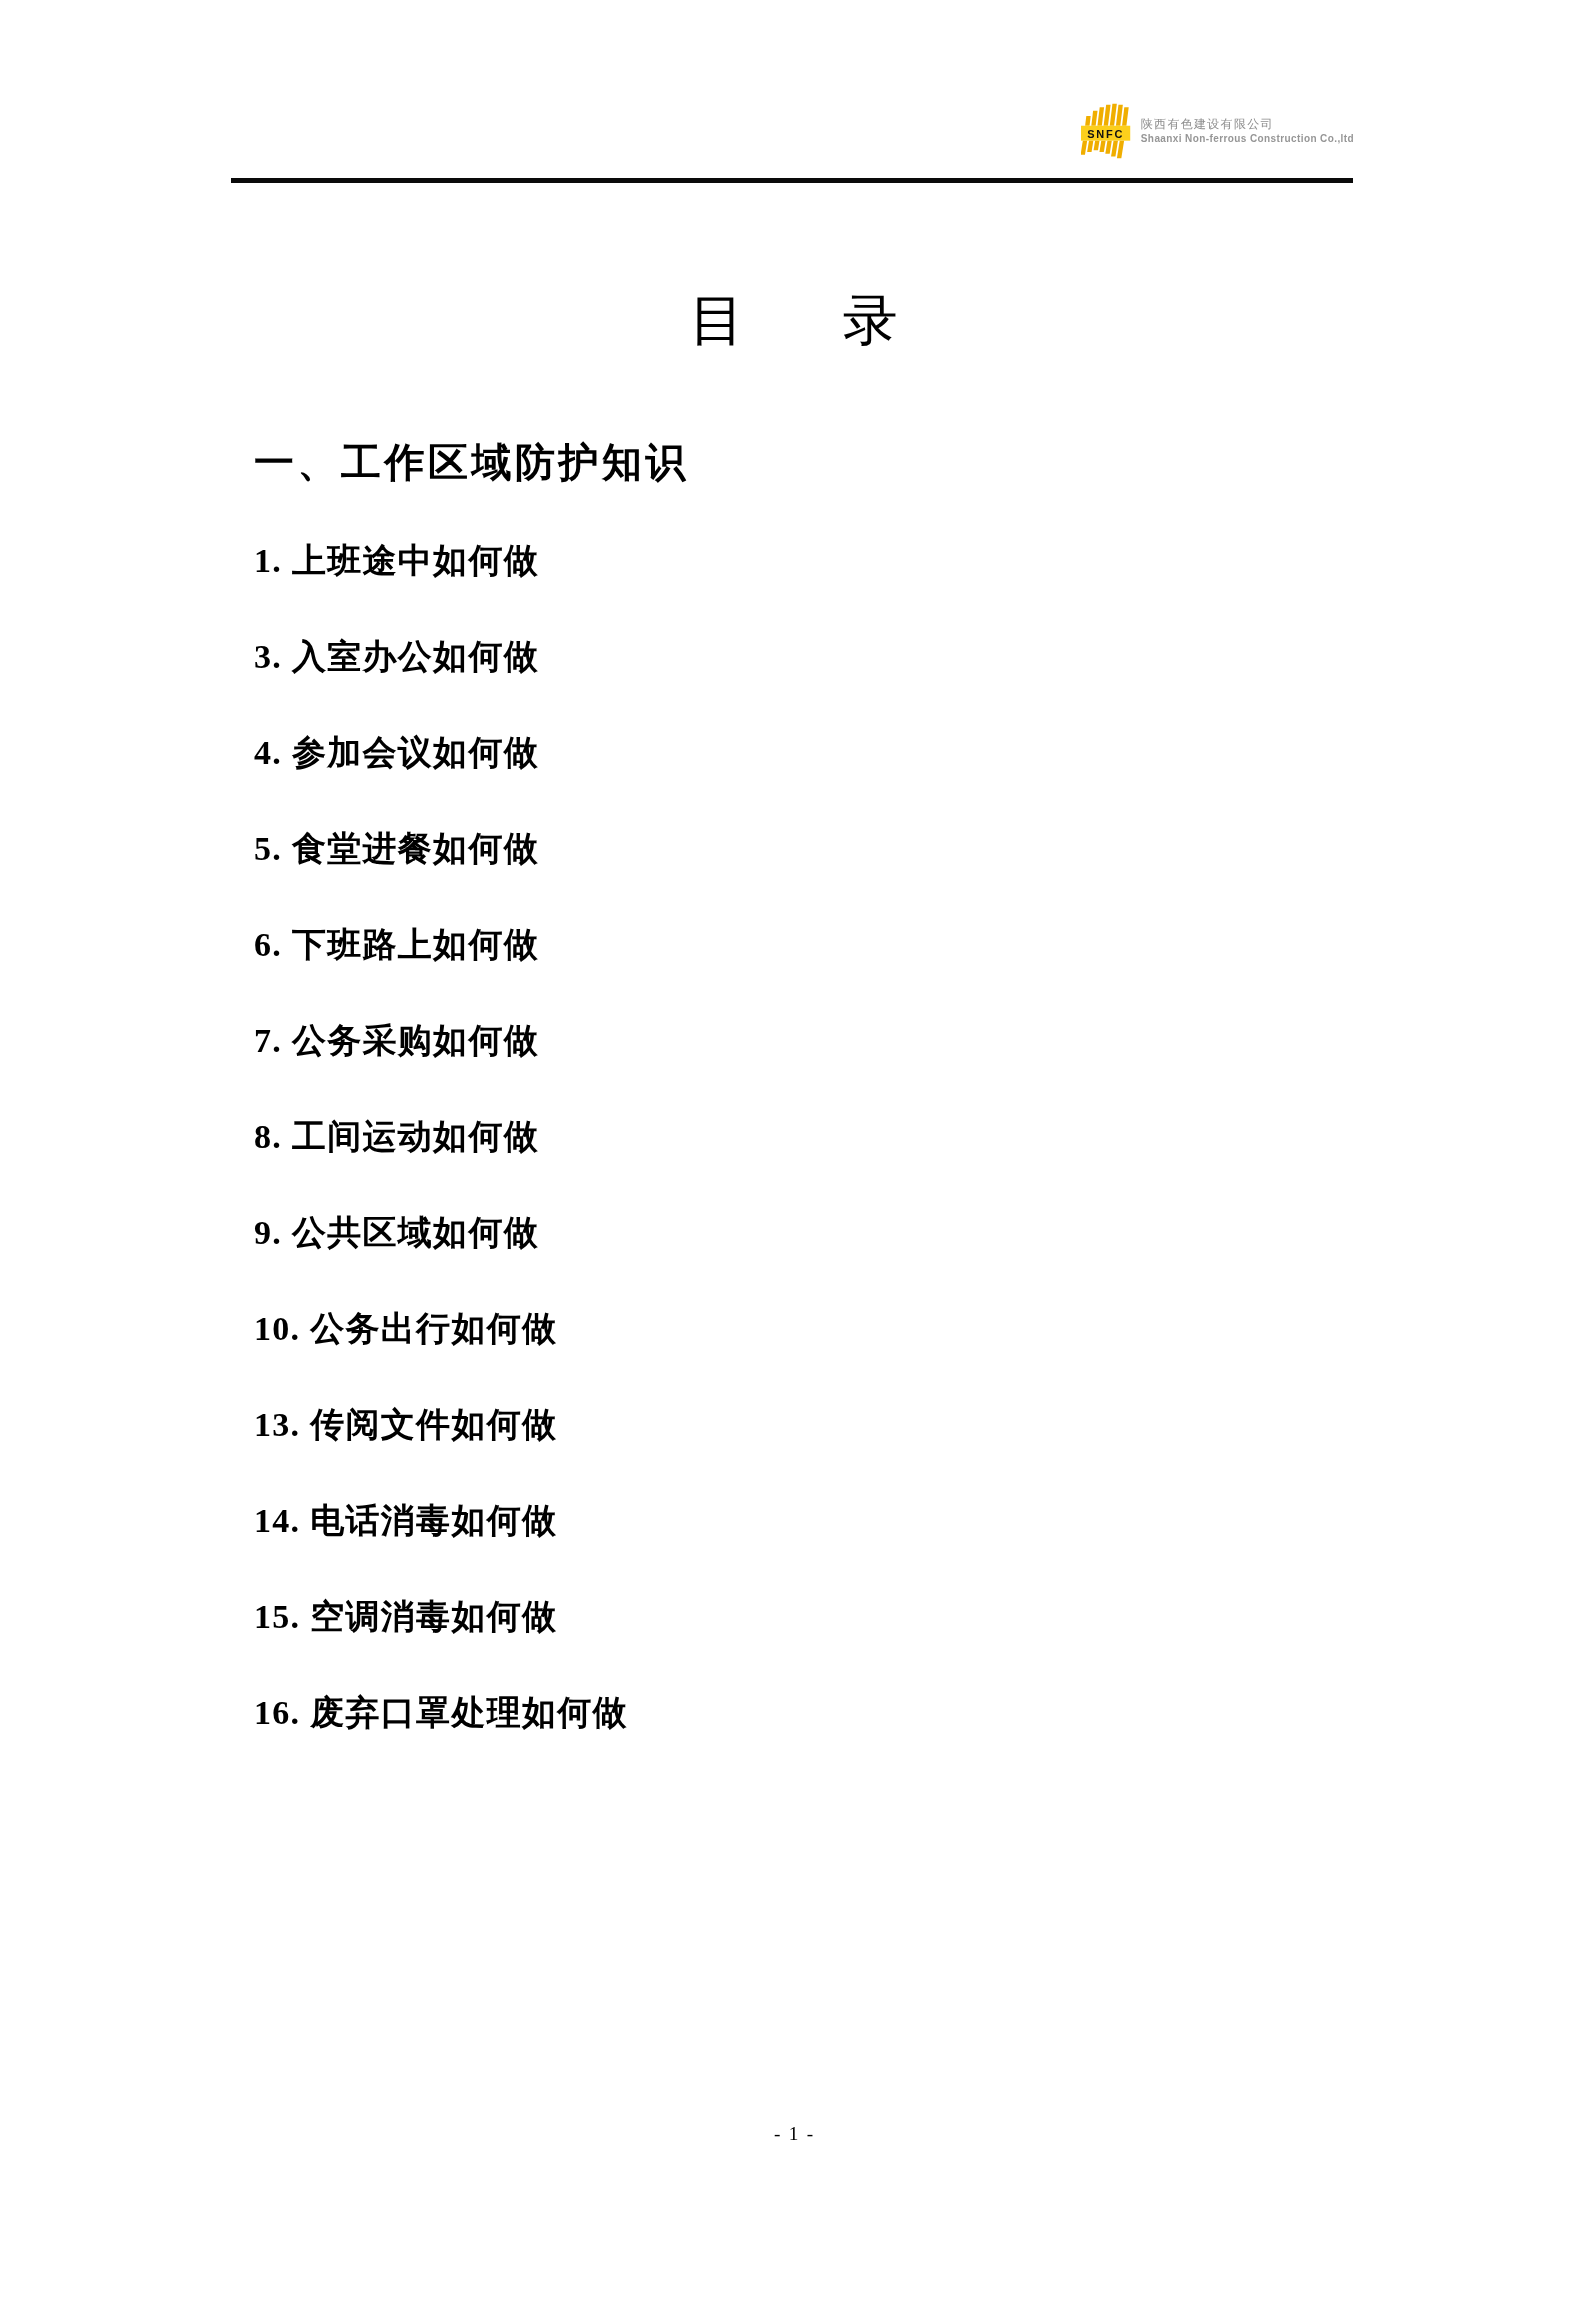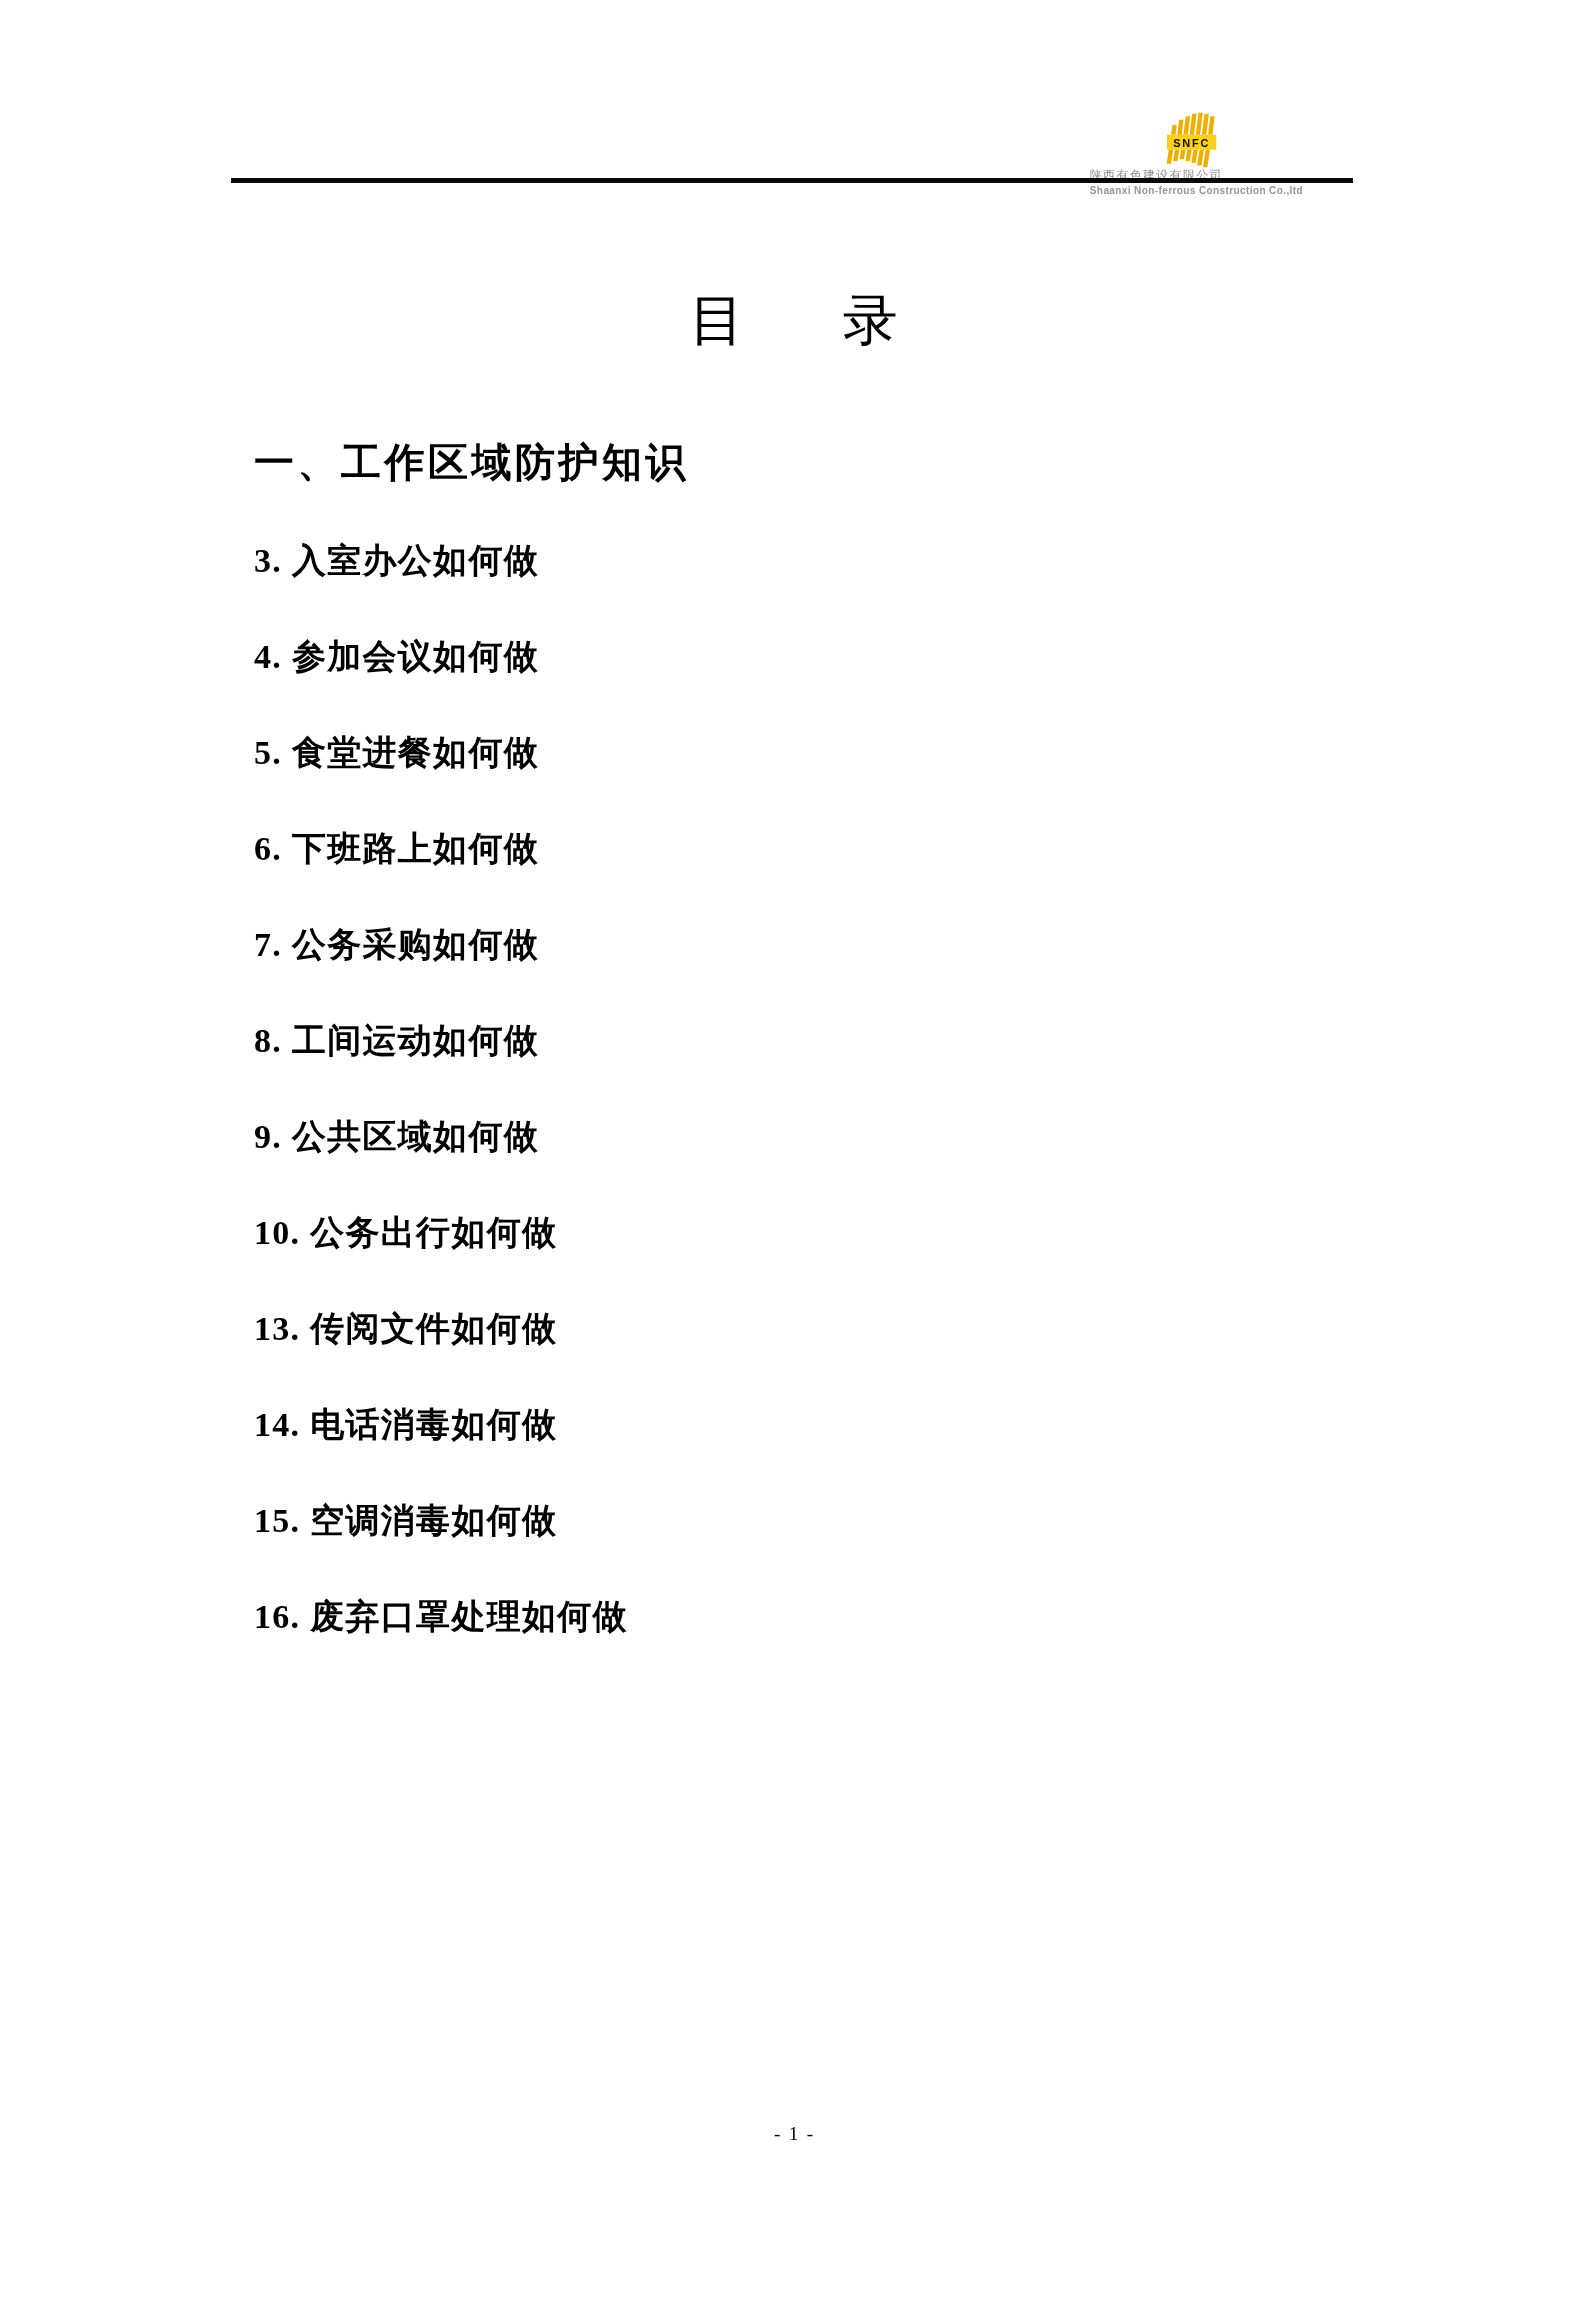--- a/index.html
+++ b/index.html
@@ -15,24 +15,23 @@
     margin: 0 auto;
     overflow: hidden;
     font-family: "Liberation Serif", "DejaVu Serif", serif;
     color: #000000;
   }
 
   
   .header-logo {
     position: absolute;
     left: 1081px;
-    top: 111px;
+    top: 102px;
     display: flex;
     align-items: center;
-    flex-direction: column;
   }
   .logo-mark {
     width: 51px;
     height: 58px;
     flex: 0 0 auto;
   }
   .logo-text {
     margin-left: 8.8px;
     white-space: nowrap;
   }
@@ -146,20 +145,21 @@
     </div>
   </div>
 
   <div class="header-rule"></div>
 
   <div class="doc-title">目 录</div>
 
   <div class="section-heading">一、工作区域防护知识</div>
 
   <div class="toc-list">
+    <div class="toc-item">1. 上班途中如何做</div>
     <div class="toc-item">3. 入室办公如何做</div>
     <div class="toc-item">4. 参加会议如何做</div>
     <div class="toc-item">5. 食堂进餐如何做</div>
     <div class="toc-item">6. 下班路上如何做</div>
     <div class="toc-item">7. 公务采购如何做</div>
     <div class="toc-item">8. 工间运动如何做</div>
     <div class="toc-item">9. 公共区域如何做</div>
     <div class="toc-item">10. 公务出行如何做</div>
     <div class="toc-item">13. 传阅文件如何做</div>
     <div class="toc-item">14. 电话消毒如何做</div>

